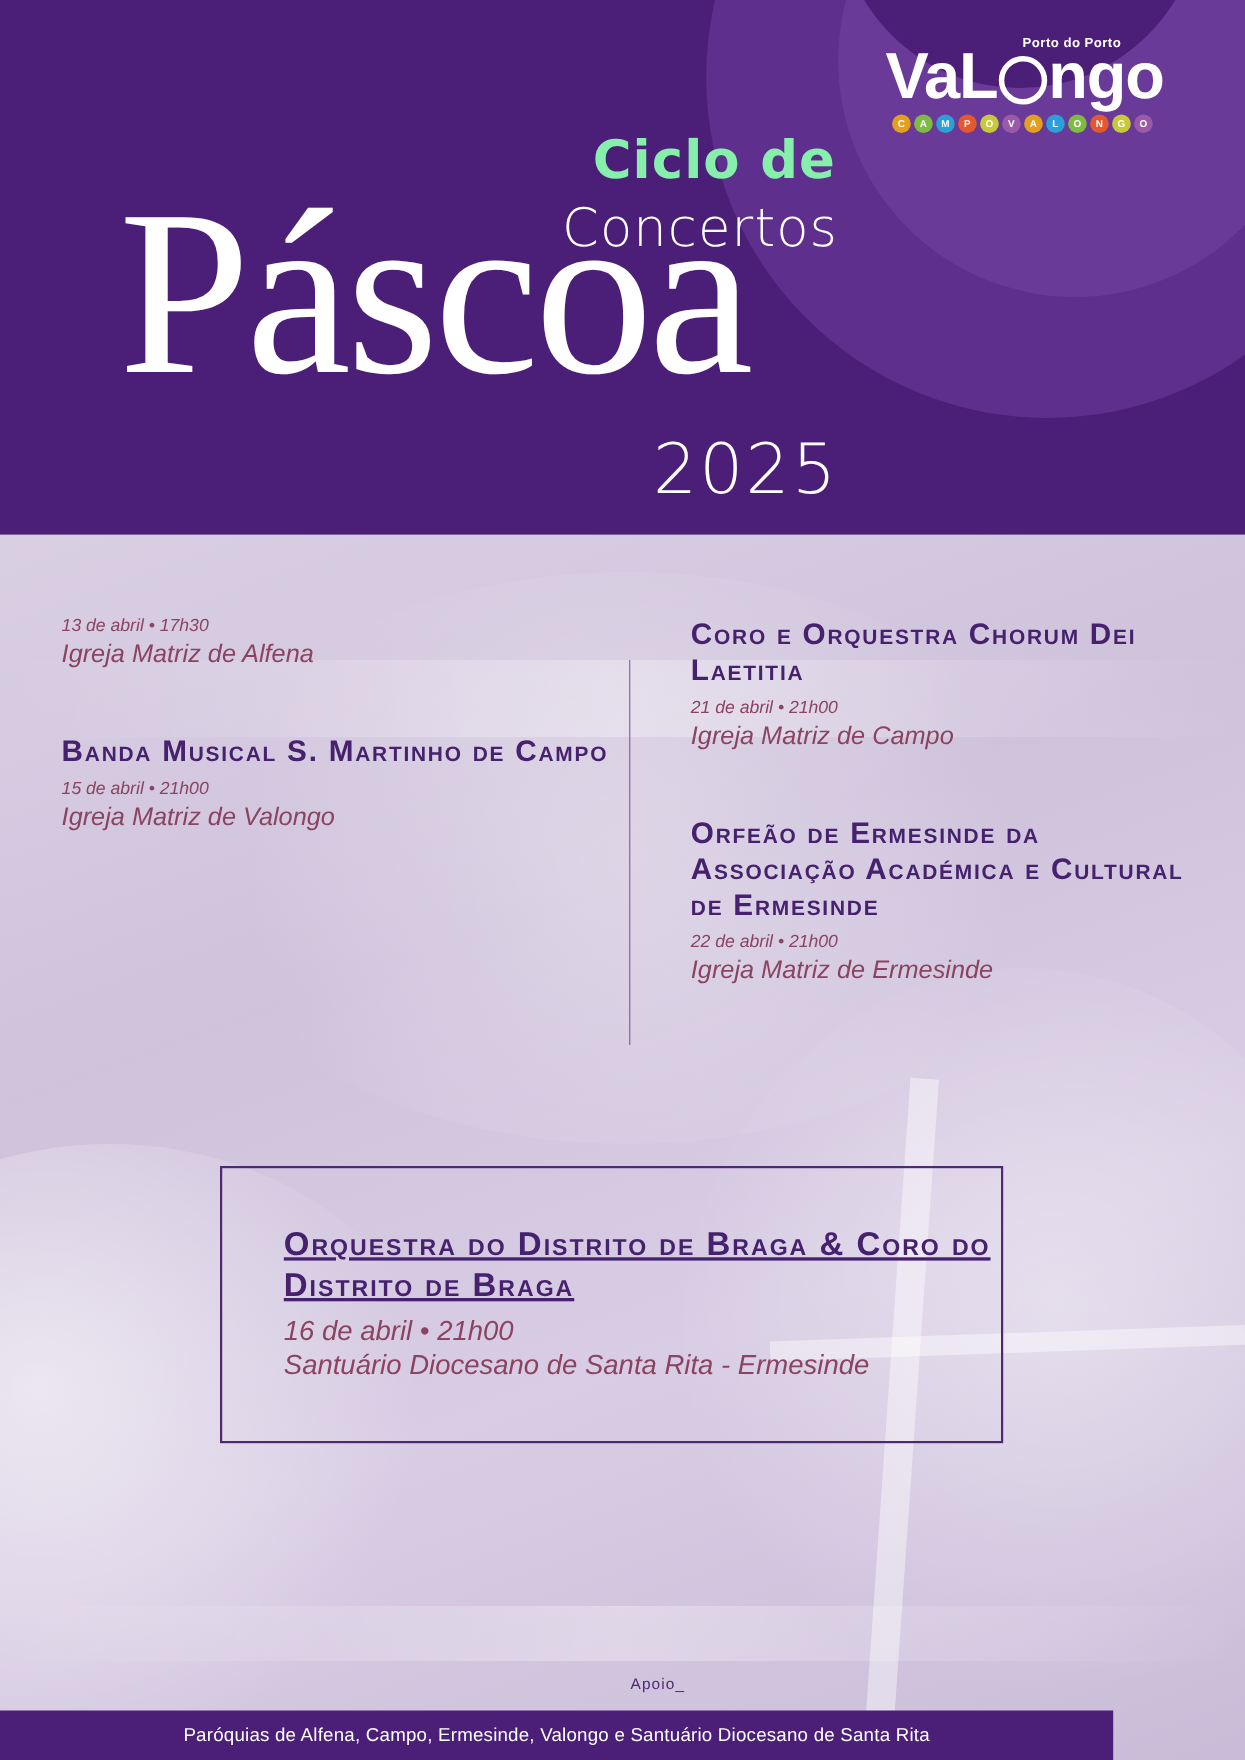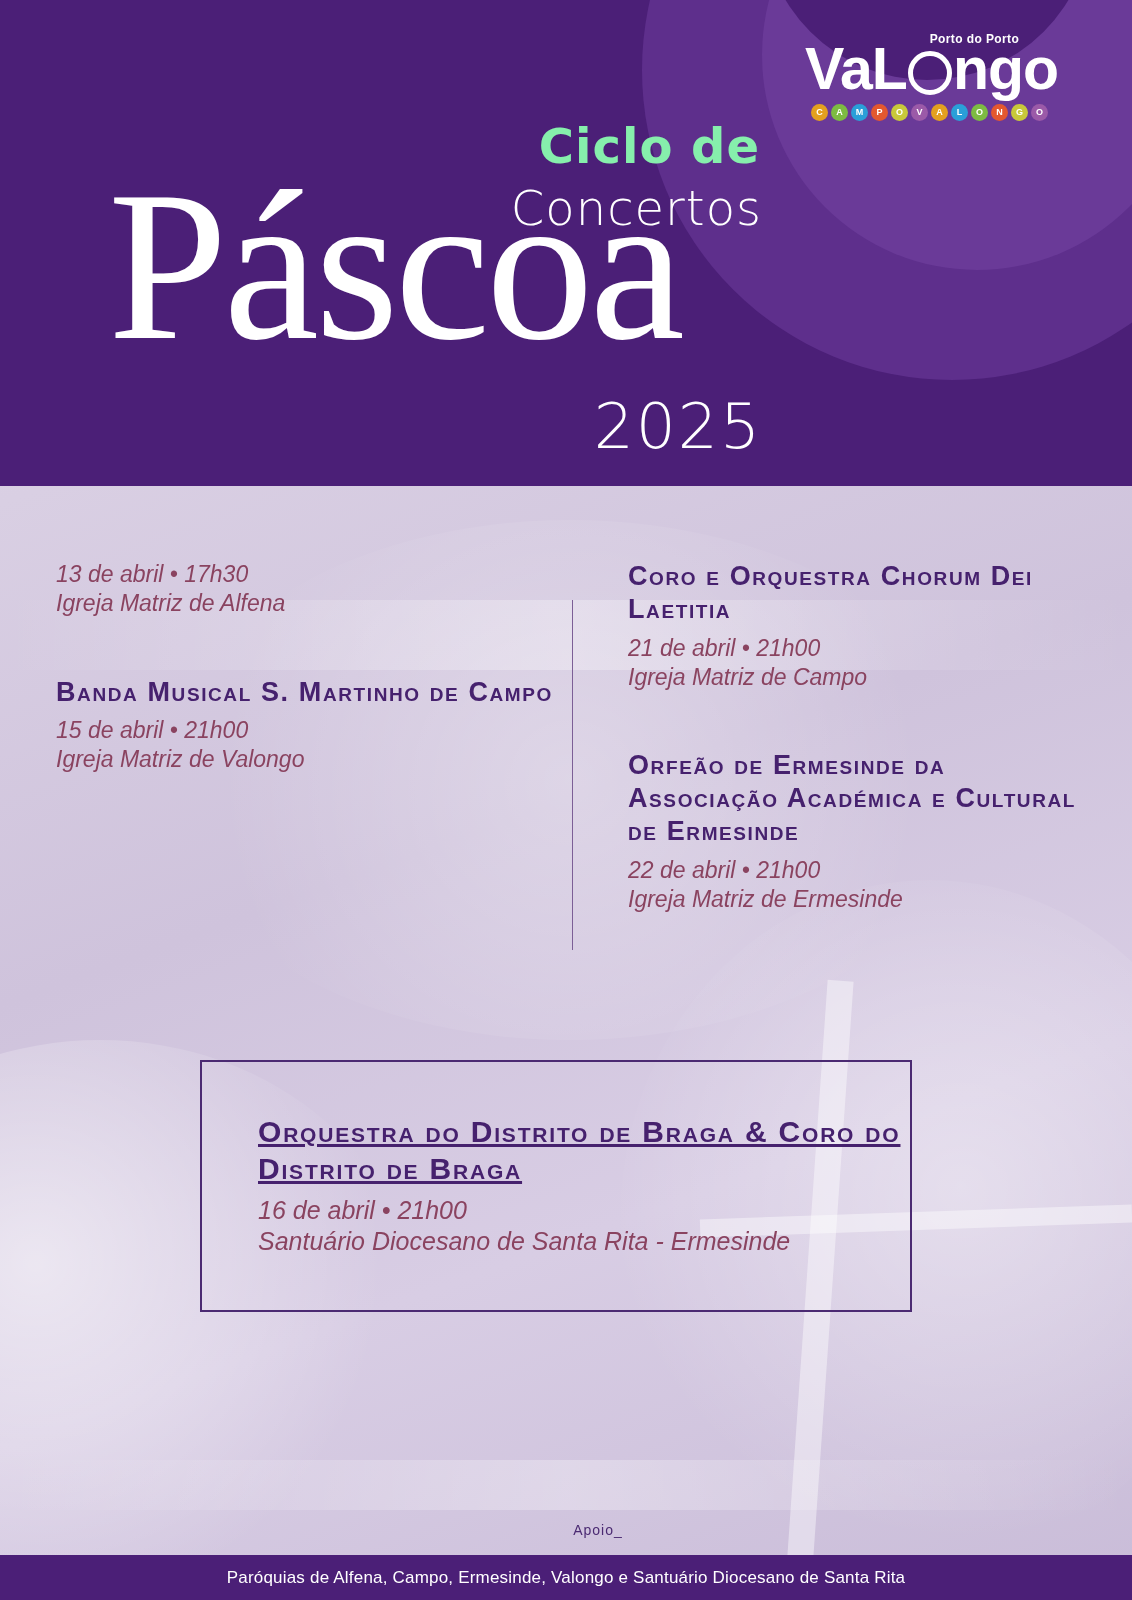--- a/index.html
+++ b/index.html
@@ -224,21 +224,21 @@
     font-weight: bold;
     letter-spacing: 1.6px;
     line-height: 1.22;
     font-variant: small-caps;
     text-transform: none;
     margin: 0 0 8px 0;
     font-family: "Liberation Sans", sans-serif;
   }
   .ev-date {
     color: #8a4360;
-    font-size: 23px;
+    font-size: 16px;
     font-style: italic;
     line-height: 1.25;
     margin: 0;
     font-family: "Liberation Sans", sans-serif;
   }
   .ev-place {
     color: #8a4360;
     font-size: 23px;
     font-style: italic;
     line-height: 1.25;
@@ -278,21 +278,21 @@
     text-align: center;
     color: #4b2a72;
     font-size: 14px;
     letter-spacing: 1px;
     padding-left: 32px;
   }
   .footer-bar {
     position: absolute;
     left: 0;
     bottom: 0;
-    width: 1132px;
+    width: 1012px;
     height: 45px;
     background: #4b1f77;
     color: #ffffff;
     font-size: 17px;
     display: flex;
     align-items: center;
     justify-content: center;
     letter-spacing: 0.2px;
   }
 </style>

